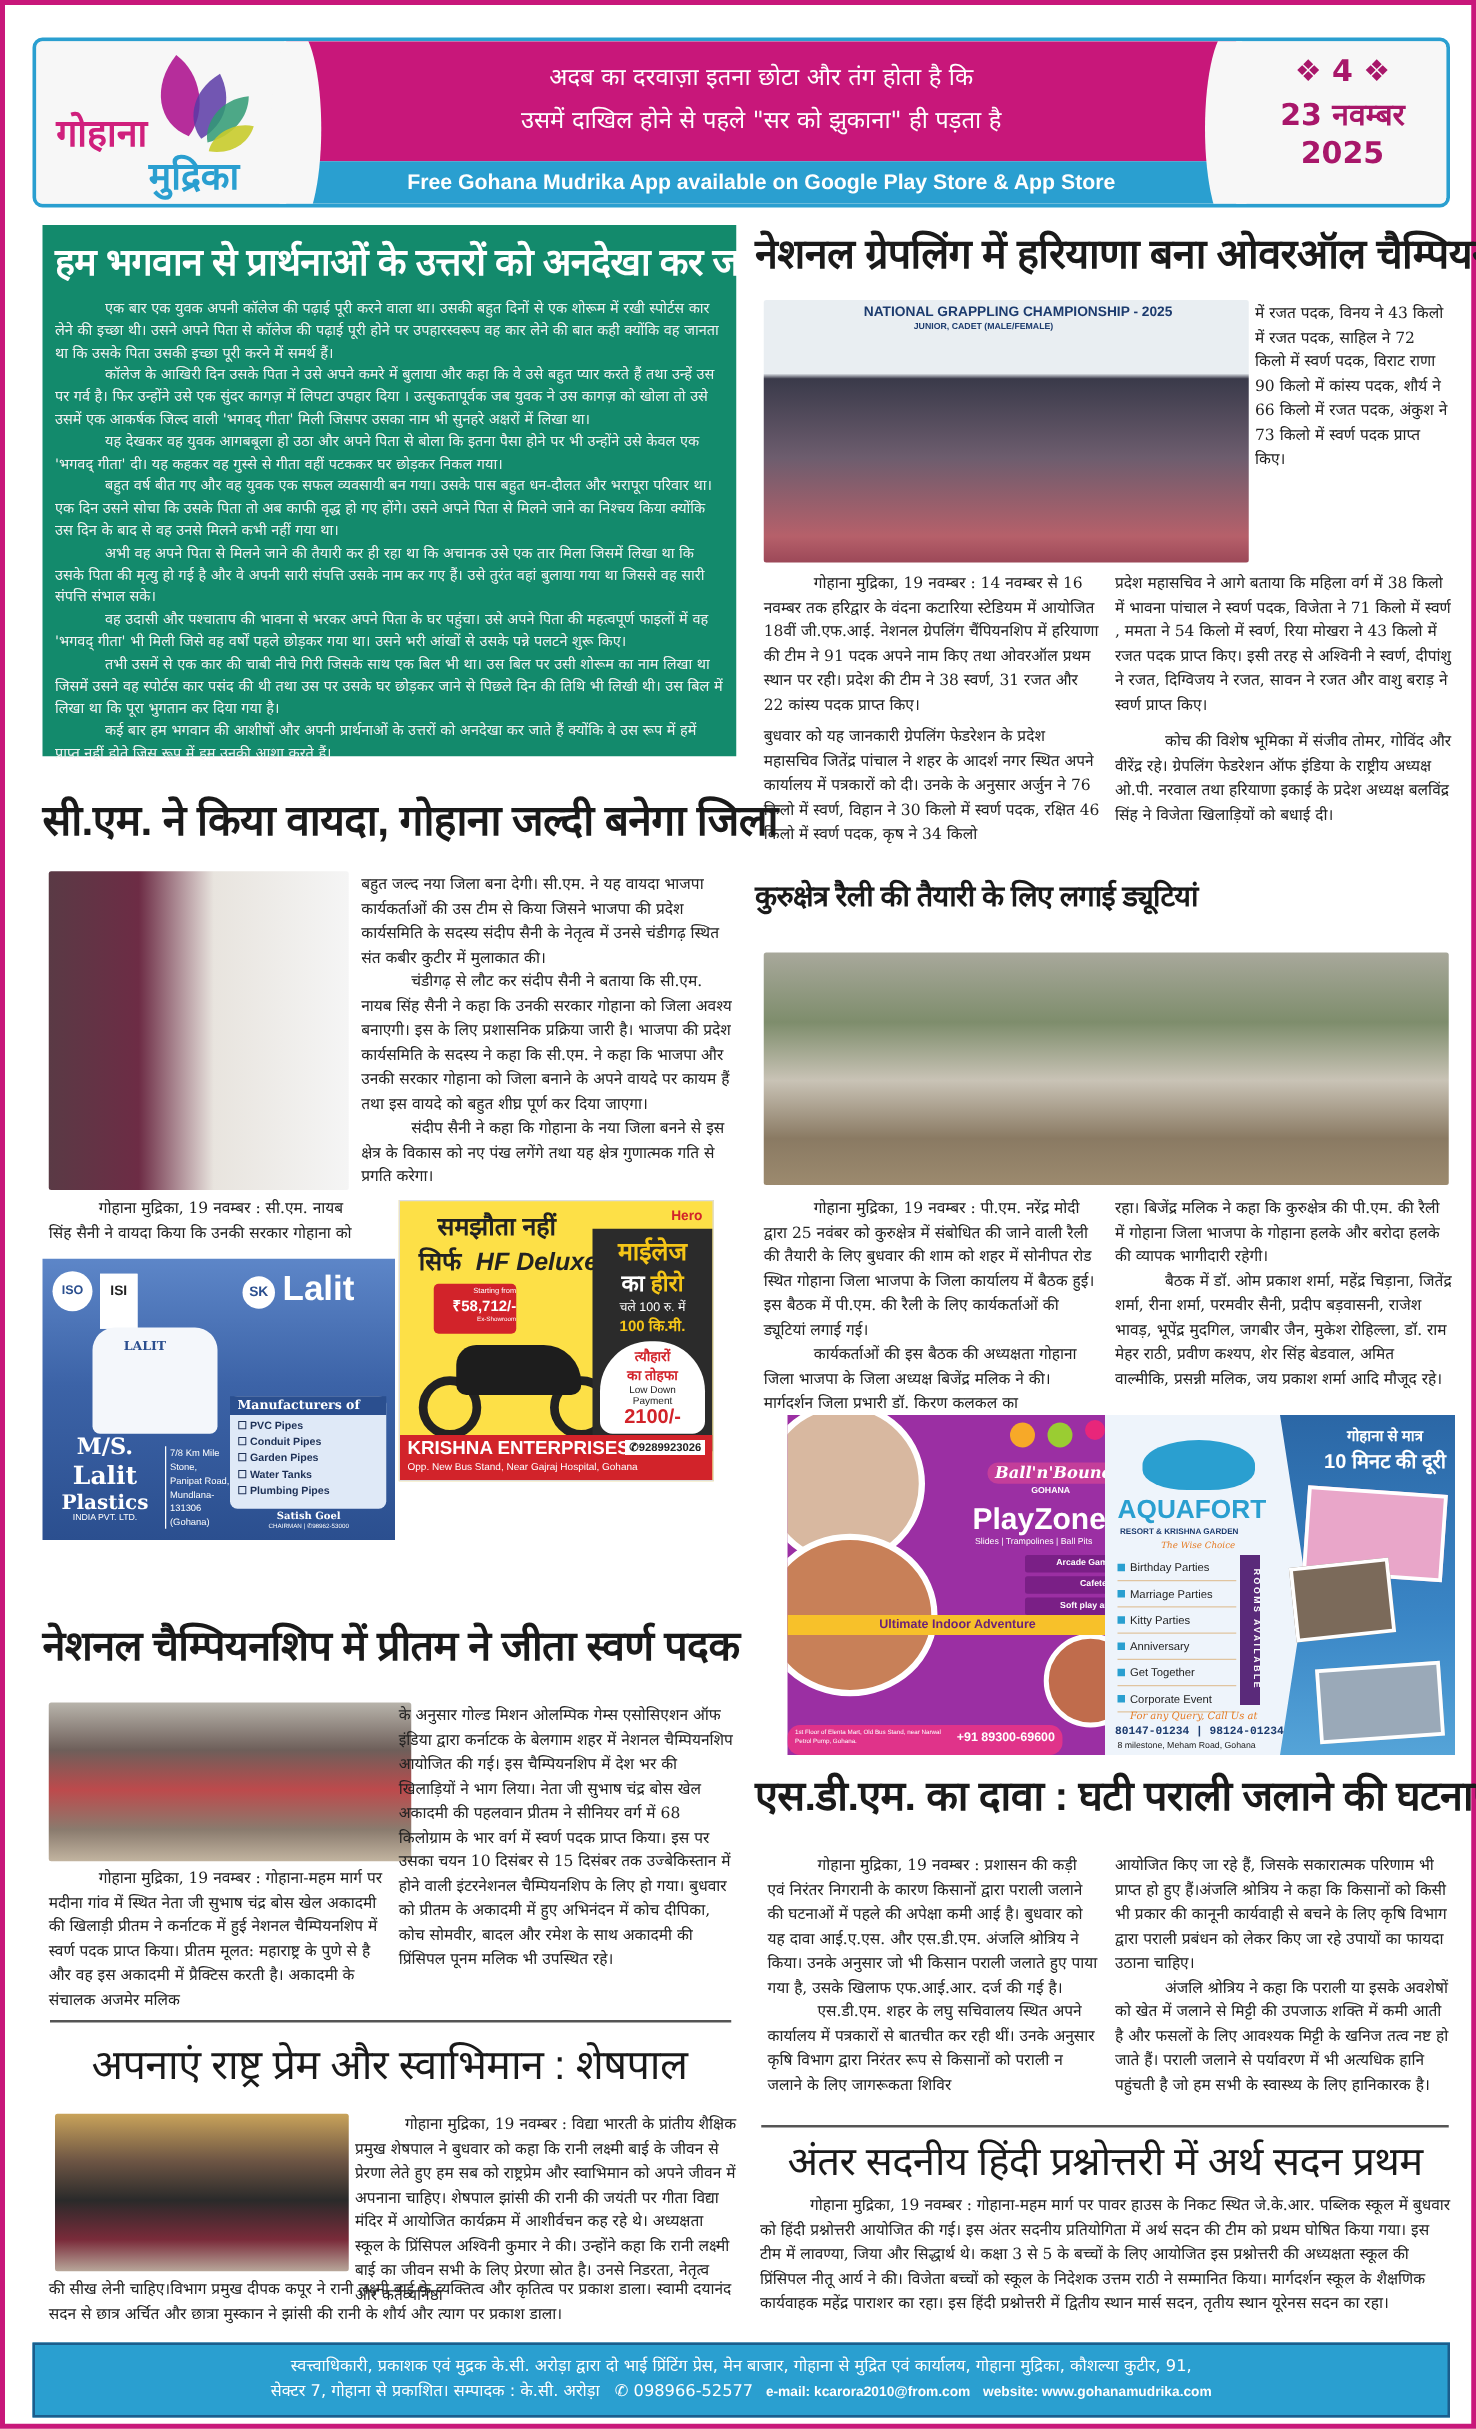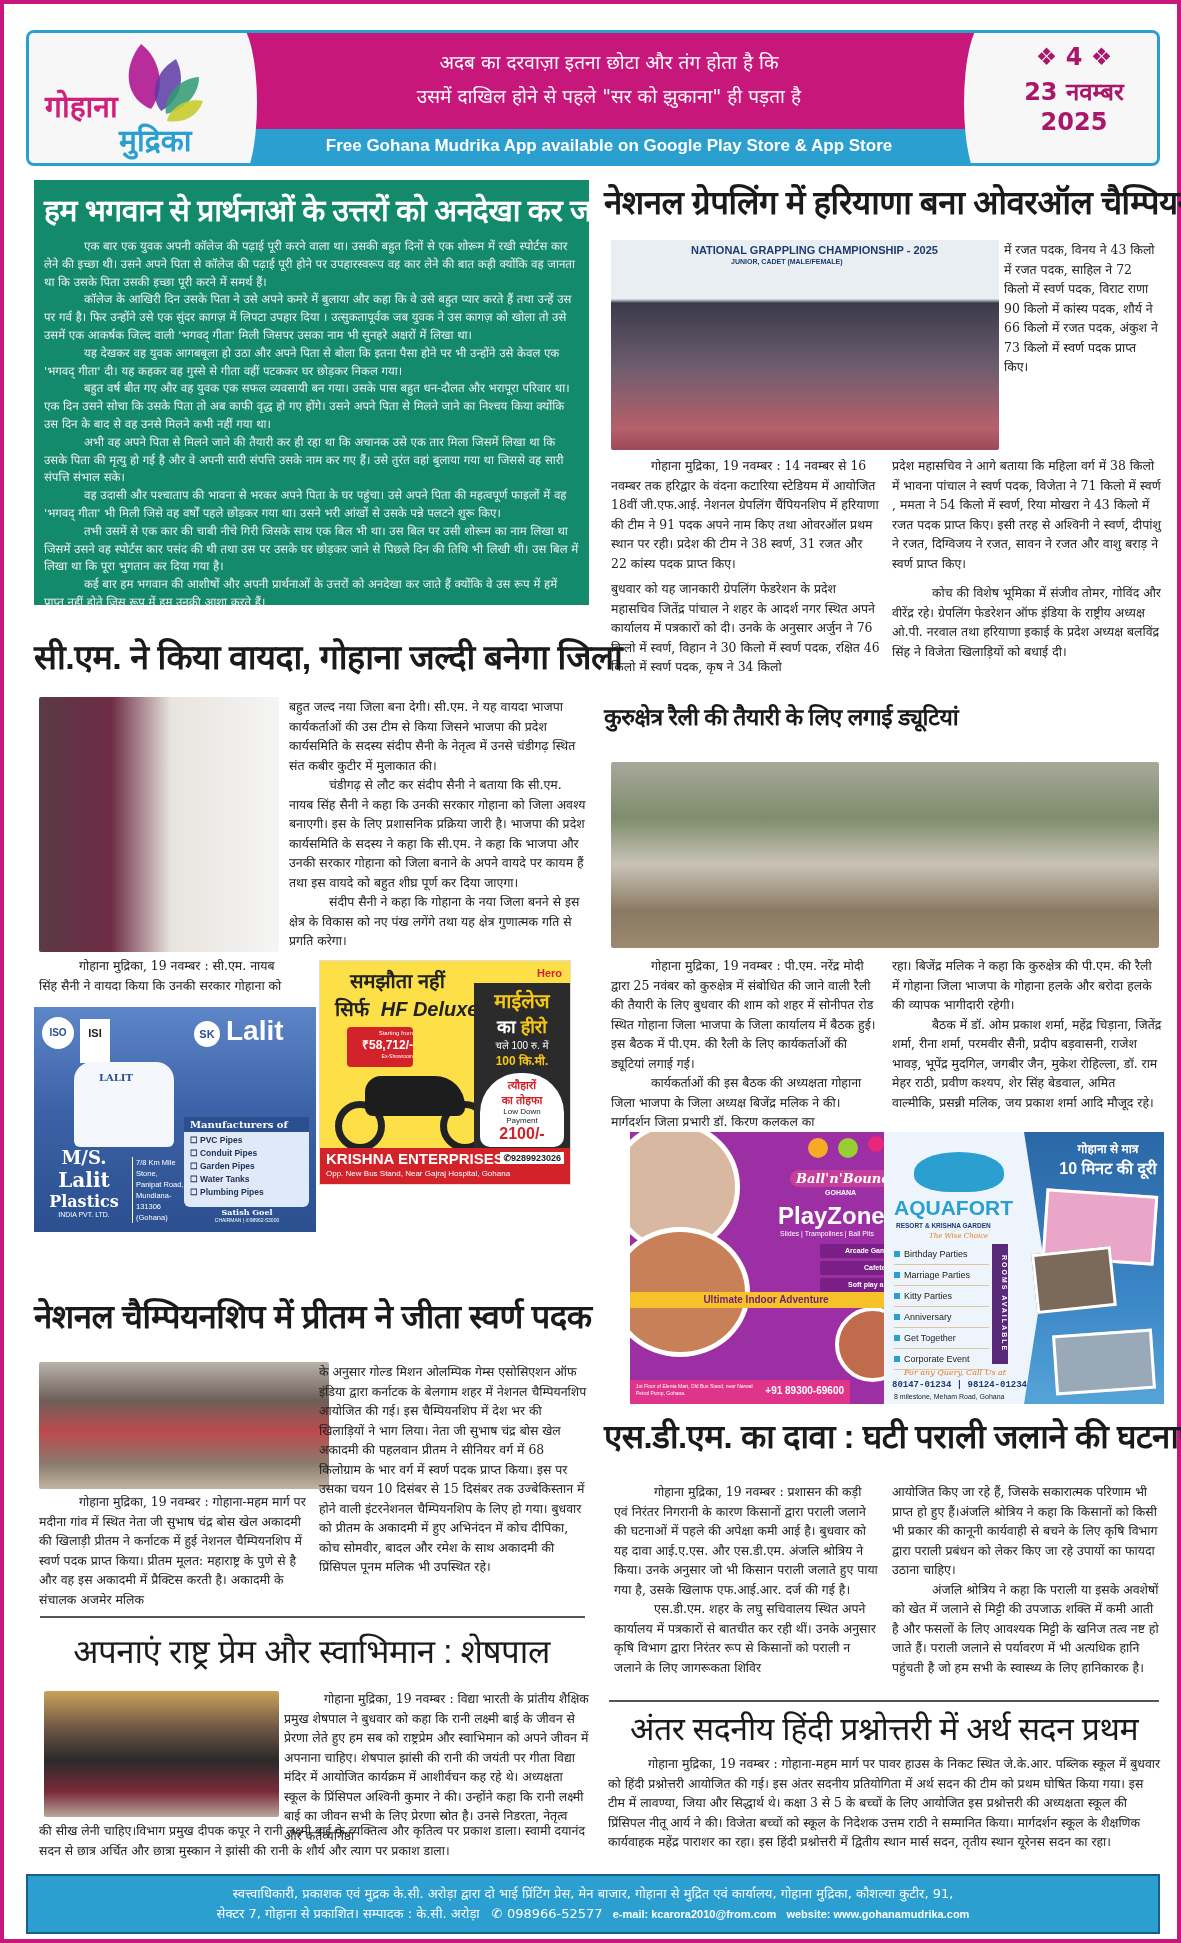--- a/index.html
+++ b/index.html
@@ -267,21 +267,21 @@
     <div style="position:absolute; left:160px; top:38px; color:#fff; font:bold italic 13px 'DejaVu Serif',serif; background:#c43e9a; border-radius:12px; padding:1px 6px;">Ball'n'Bounce</div>
     <div style="position:absolute; left:195px; top:57px; color:#fff; font:bold 7px 'Liberation Sans',sans-serif;">GOHANA</div>
     <div style="position:absolute; left:148px; top:70px; color:#fff; font:bold 24px 'Liberation Sans',sans-serif;">PlayZone</div>
     <div style="position:absolute; left:150px; top:98px; color:#fff; font:7px 'Liberation Sans',sans-serif;">Slides | Trampolines | Ball Pits</div>
     <div id="playzone-features" style="position:absolute; left:190px; top:112px; width:78px;">
         <div style="font: bold 7px / 14px &quot;Liberation Sans&quot;, sans-serif; color: rgb(255, 255, 255); background: rgb(122, 31, 134); margin-bottom: 3px; text-align: right; padding-right: 4px; border-radius: 2px;">Arcade Games</div>
         <div style="font: bold 7px / 14px &quot;Liberation Sans&quot;, sans-serif; color: rgb(255, 255, 255); background: rgb(122, 31, 134); margin-bottom: 3px; text-align: right; padding-right: 4px; border-radius: 2px;">Cafeteria</div>
         <div style="font: bold 7px / 14px &quot;Liberation Sans&quot;, sans-serif; color: rgb(255, 255, 255); background: rgb(122, 31, 134); margin-bottom: 3px; text-align: right; padding-right: 4px; border-radius: 2px;">Soft play area</div>
       </div>
     <div style="position:absolute; left:0; top:160px; width:272px; height:16px; background:#f7c12a; color:#6a1f7a; font:bold 10px 'Liberation Sans',sans-serif; text-align:center; line-height:16px;">Ultimate Indoor Adventure</div>
-    <div style="position:absolute; left:0; bottom:0; width:220px; height:24px; background:#e0338a; color:#fff; font-family:'Liberation Sans',sans-serif;">
+    <div style="position:absolute; left:0; bottom:0; width:220px; height:24px; background:#e0338a; color:#fff; font-family:'Liberation Sans',sans-serif;border-radius:10px;">
       <div style="position:absolute; left:6px; top:3px; width:120px; font-size:5px; line-height:7px;">1st Floor of Elenta Mart, Old Bus Stand, near Narwal Petrol Pump, Gohana.</div>
       <div style="position:absolute; right:6px; top:5px; font:bold 10px 'Liberation Sans',sans-serif;">+91 89300-69600</div>
     </div>
   </div>
 
   <div class="ad ad-aquafort">
     <div style="position:absolute; left:140px; top:0; width:140px; height:272px; background:linear-gradient(180deg,#2b67a6 0%,#3a86c6 60%,#55a4d8 100%); clip-path:polygon(15% 0,100% 0,100% 100%,0 100%,15% 50%,0 0);"></div>
     <div style="position:absolute; left:170px; top:8px; width:108px; color:#fff; text-align:center; font-family:'Liberation Sans',sans-serif;">
       <div style="font:bold 12px 'Liberation Sans',sans-serif;">गोहाना से मात्र</div>
       <div style="font:bold 16px 'Liberation Sans',sans-serif;">10 मिनट की दूरी</div>

